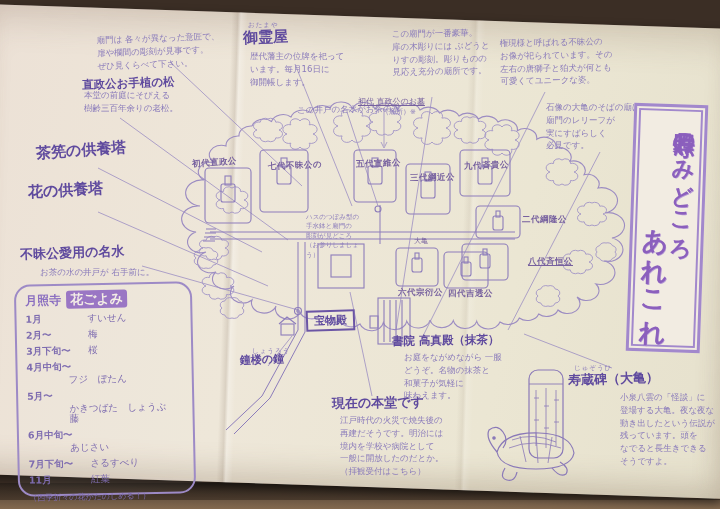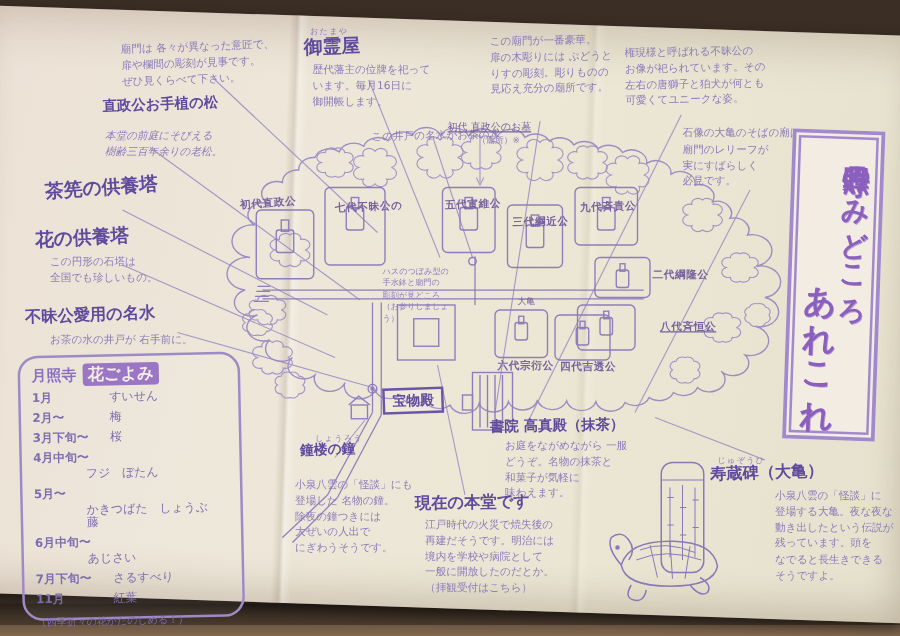--- a/index.html
+++ b/index.html
@@ -187,27 +187,25 @@
     <div class="t sm" style="left:500px;top:36px;transform:rotate(-1deg);">権現様と呼ばれる不昧公の
 お像が祀られています。その
 左右の唐獅子と狛犬が何とも
 可愛くてユニークな姿。</div>
     <div class="t sm" style="left:546px;top:101px;">石像の大亀のそばの廟は
 廟門のレリーフが
 実にすばらしく
 必見です。</div>
 
     <div class="t hd" style="left:82px;top:77px;font-size:11.5px;transform:rotate(-2deg);">直政公お手植の松</div>
-    <div class="t sm" style="left:84px;top:103px;font-style:italic;">本堂の前庭にそびえる
+    <div class="t sm" style="left:84px;top:89px;">本堂の前庭にそびえる
 樹齢三百年余りの老松。</div>
 
     <div class="t hd" style="left:36px;top:142px;font-size:15px;transform:rotate(-4deg);">茶筅の供養塔</div>
     <div class="t hd" style="left:28px;top:182px;font-size:15px;transform:rotate(-3deg);">花の供養塔</div>
-    <div class="t sm" style="left:40px;top:204px;">この円形の石塔は
-全国でも珍しいもの。</div>
     <div class="t hd" style="left:20px;top:246px;font-size:13px;transform:rotate(-2deg);">不昧公愛用の名水</div>
     <div class="t sm" style="left:40px;top:266px;">お茶の水の井戸が 右手前に。</div>
 
     <div class="t" style="left:358px;top:96px;font-size:8px;text-decoration:underline;color:#77619f;">初代 直政公のお墓</div>
     <div class="t" style="left:382px;top:107px;font-size:7px;color:#8a7bbb;">（廟所）※</div>
 
     <div class="grave" style="left:192px;top:157px;transform:rotate(-4deg);">初代直政公</div>
     <div class="grave" style="left:268px;top:160px;transform:rotate(-2deg);">七代不昧公の</div>
     <div class="grave" style="left:356px;top:158px;transform:rotate(-2deg);">五代宣維公</div>
     <div class="grave" style="left:410px;top:172px;transform:rotate(-1deg);">三代綱近公</div>
@@ -233,25 +231,20 @@
 
     <div class="t hd" style="left:332px;top:396px;font-size:13px;transform:rotate(-1deg);">現在の本堂です</div>
     <div class="t sm" style="left:340px;top:414px;">江戸時代の火災で焼失後の
 再建だそうです。明治には
 境内を学校や病院として
 一般に開放したのだとか。
 （拝観受付はこちら）</div>
 
     <div class="t furi" style="left:252px;top:347px;">しょうろう</div>
     <div class="t hd" style="left:240px;top:354px;font-size:11px;transform:rotate(-2deg);">鐘楼の鐘</div>
-    <div class="t sm" style="left:236px;top:382px;">小泉八雲の「怪談」にも
-登場した 名物の鐘。
-除夜の鐘つきには
-大ぜいの人出で
-にぎわうそうです。</div>
 
     <div class="t furi" style="left:574px;top:364px;">じゅぞうひ</div>
     <div class="t hd" style="left:568px;top:372px;font-size:13px;transform:rotate(-2deg);">寿蔵碑（大亀）</div>
     <div class="t sm" style="left:584px;top:391px;margin-left:36px;">小泉八雲の「怪談」に
 登場する大亀。夜な夜な
 動き出したという伝説が
 残っています。頭を
 なでると長生きできる
 そうですよ。</div>
 

